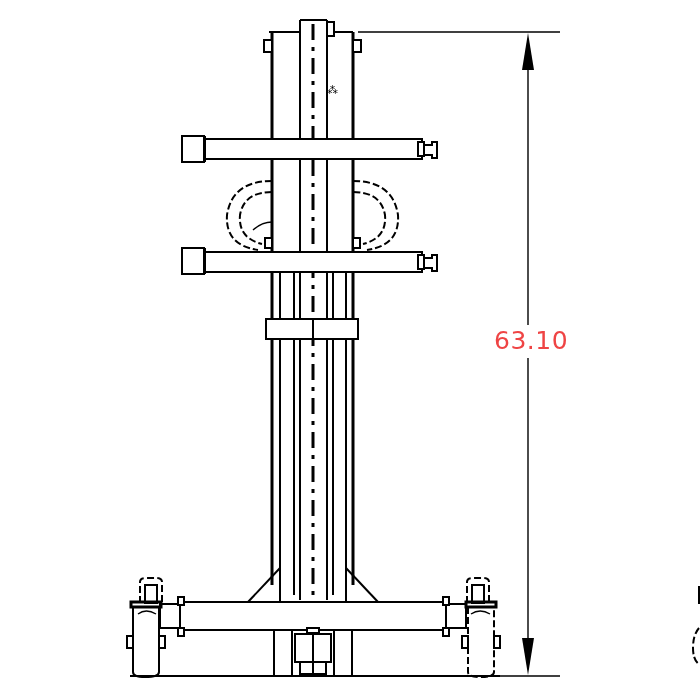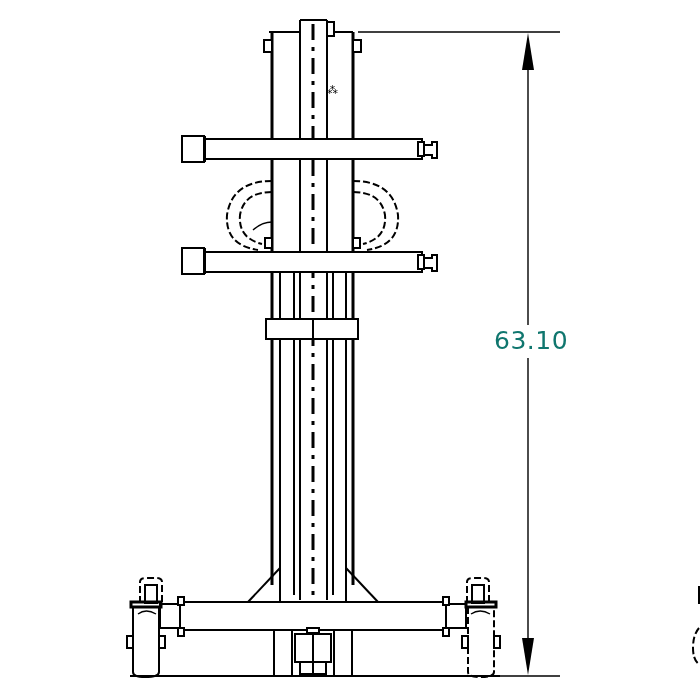--- a/index.html
+++ b/index.html
@@ -4,21 +4,21 @@
 <style>
   html, body { margin: 0; padding: 0; background: #ffffff; }
   body { width: 700px; height: 700px; overflow: hidden; position: relative; font-family: "DejaVu Sans", sans-serif; }
   #drawing { position: absolute; left: 0; top: 0; width: 700px; height: 700px; }
   .ln { stroke: #000; fill: none; stroke-width: 2; }
   .thin { stroke: #000; fill: none; stroke-width: 1.4; }
   .thick { stroke: #000; fill: none; stroke-width: 3; }
   .fillw { fill: #fff; stroke: #000; stroke-width: 2; }
   .dash { stroke: #000; fill: none; stroke-width: 3; stroke-dasharray: 16 7 4 7; }
   .hid { stroke: #000; fill: none; stroke-width: 2; stroke-dasharray: 7 3; }
-  .dimtext { position: absolute; left: 492px; top: 326px; font-size: 25px; color: #0f766e; background: #fff; padding: 0 2px; letter-spacing: 0.5px; font-family: "DejaVu Sans", sans-serif; }
+  .dimtext { position: absolute; left: 492px; top: 326px; font-size: 25px; color: #ef4444; background: #fff; padding: 0 2px; letter-spacing: 0.5px; font-family: "DejaVu Sans", sans-serif; }
 </style>
 </head>
 <body>
 
 <svg id="drawing" viewBox="0 0 700 700" xmlns="http://www.w3.org/2000/svg">
 
   <g>
     <line class="ln" x1="269" y1="32" x2="300" y2="32"></line>
     <line class="ln" x1="330" y1="32" x2="353" y2="32"></line>
     <line class="thick" x1="272" y1="32" x2="272" y2="585"></line>

